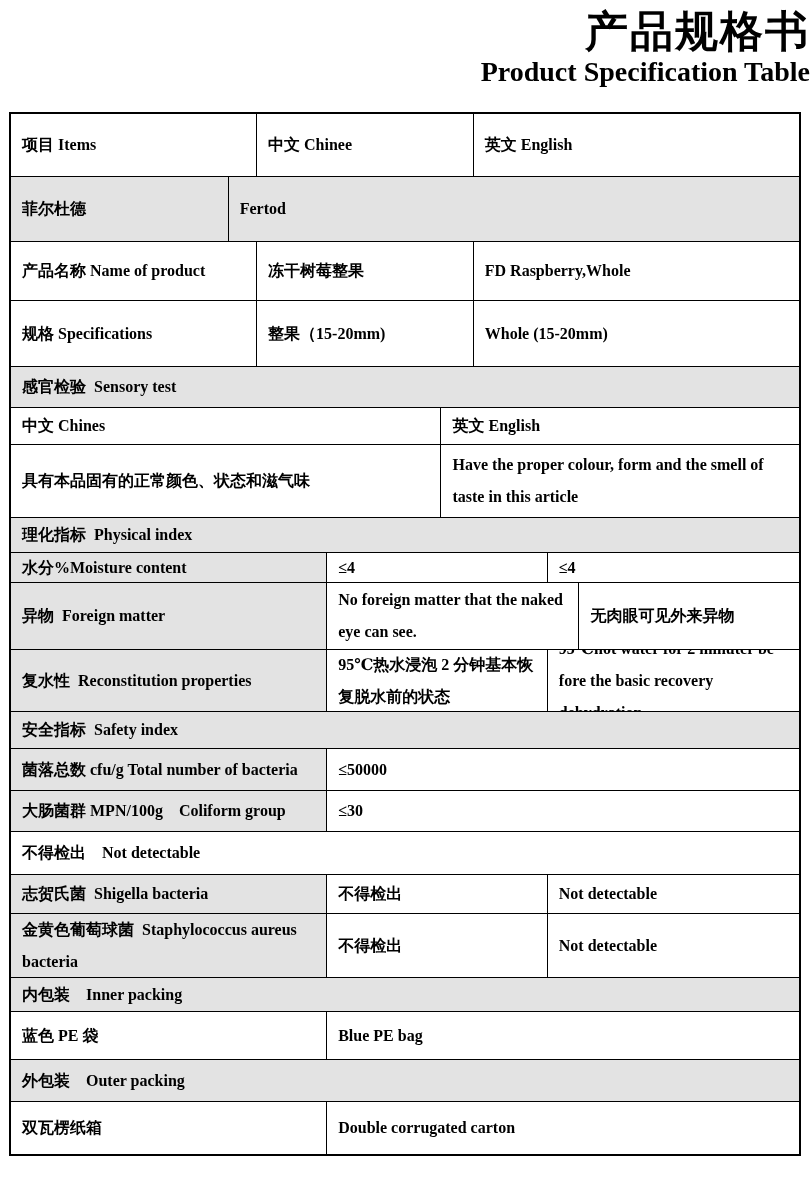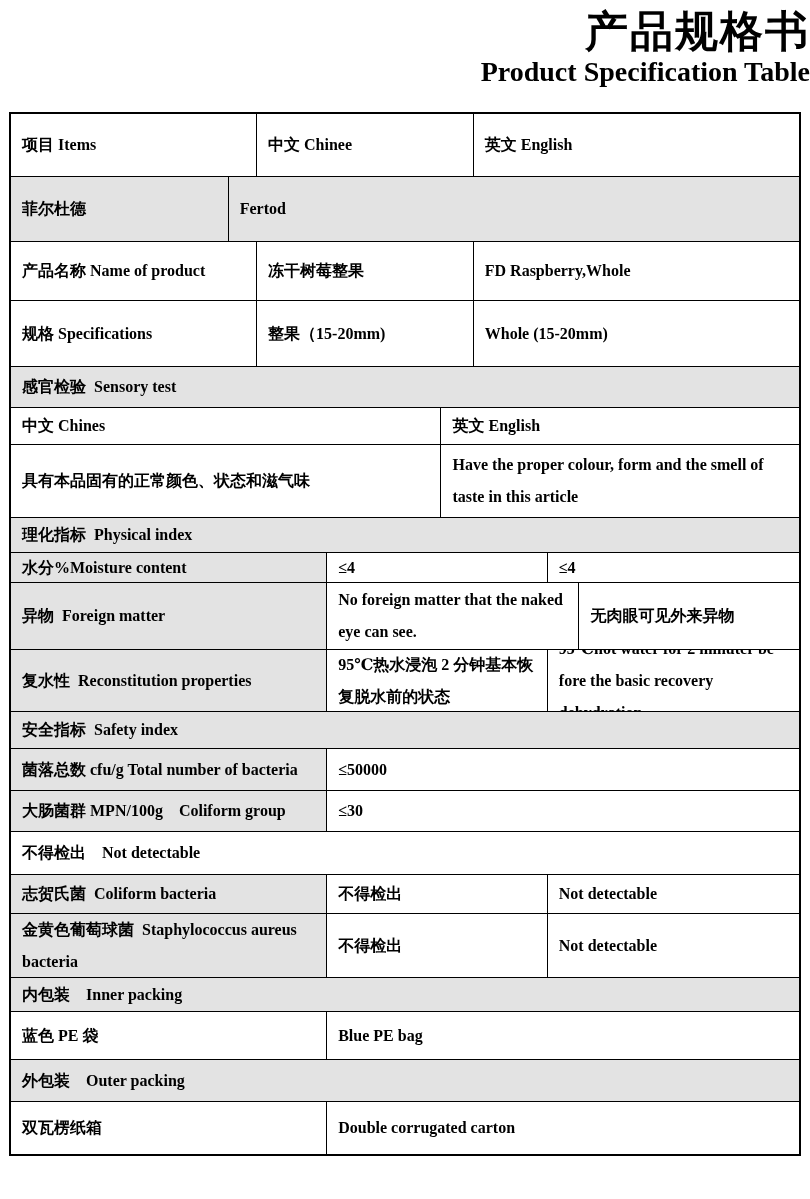--- a/index.html
+++ b/index.html
@@ -132,21 +132,21 @@
     <div class="cell cD2">≤50000</div>
   </div>
   <div class="t-row" style="height:41px">
     <div class="cell cD1 shade">大肠菌群 MPN/100g　Coliform group</div>
     <div class="cell cD2">≤30</div>
   </div>
   <div class="t-row" style="height:43px">
     <div class="cell cD2">不得检出　Not detectable</div>
   </div>
   <div class="t-row" style="height:39px">
-    <div class="cell cC1 shade">志贺氏菌  Coliform bacteria</div>
+    <div class="cell cC1 shade">志贺氏菌  Shigella bacteria</div>
     <div class="cell cC2">不得检出</div>
     <div class="cell cC3">Not detectable</div>
   </div>
   <div class="t-row" style="height:64px">
     <div class="cell cC1 shade">金黄色葡萄球菌  Staphylococcus aureus bacteria</div>
     <div class="cell cC2">不得检出</div>
     <div class="cell cC3">Not detectable</div>
   </div>
 
   <div class="t-row" style="height:34px">

